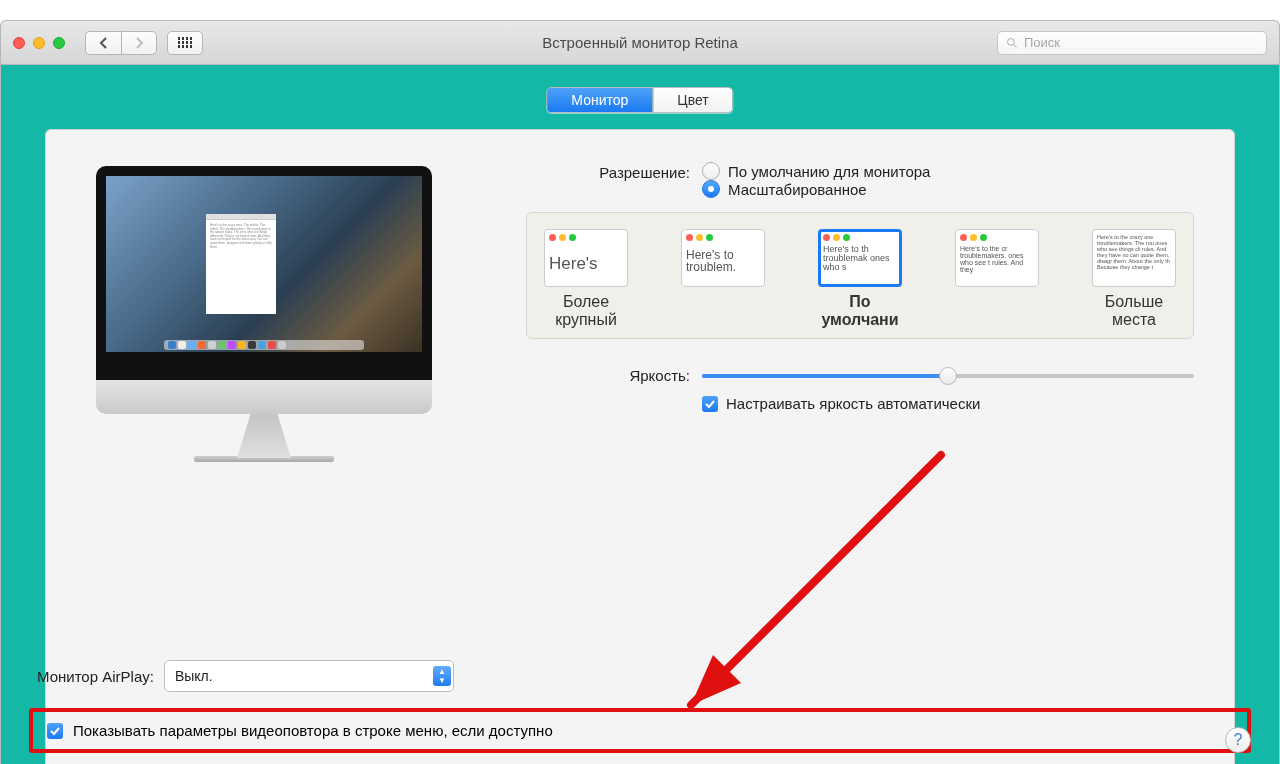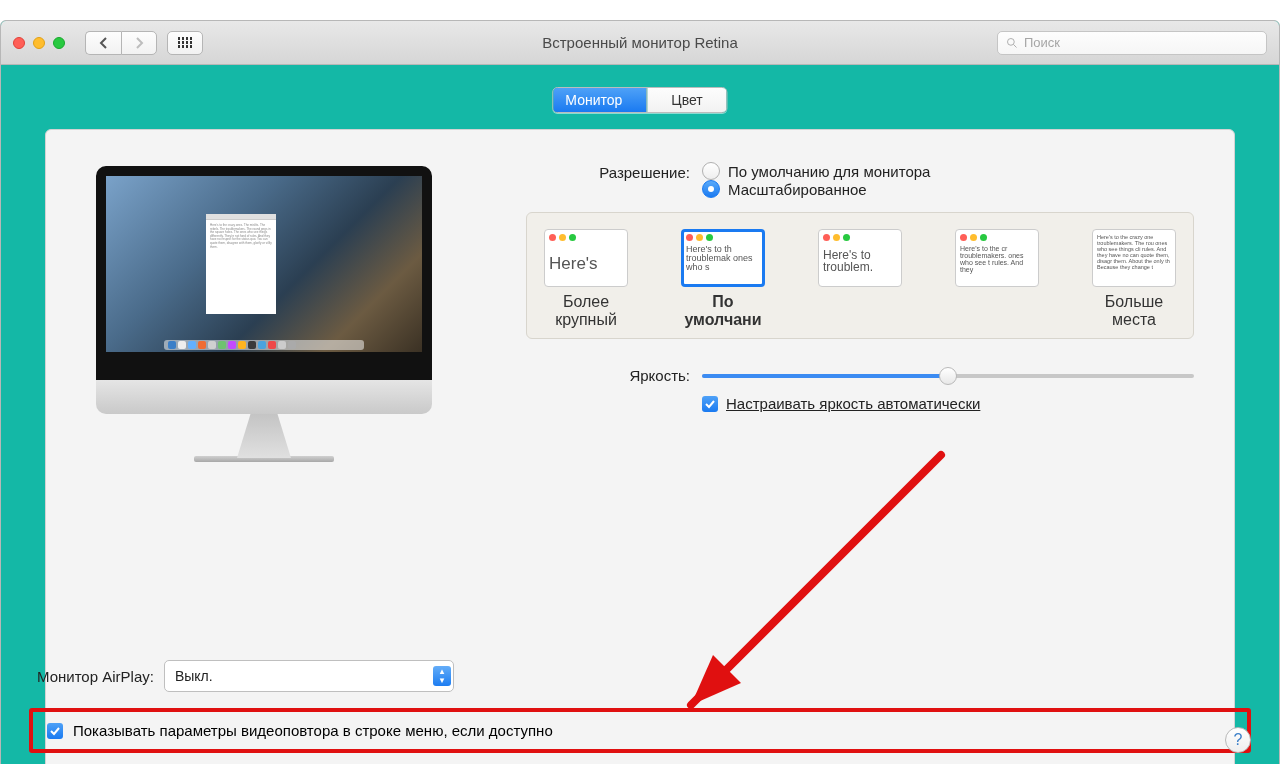--- a/index.html
+++ b/index.html
@@ -65,21 +65,21 @@
 
 .content { position:absolute; top:44px; left:0; right:0; bottom:0; }
 
 .tabs {
   position:absolute; top:22px; left:50%; transform:translateX(-50%);
   display:flex; border:1px solid #bcbcbc; border-radius:5px; overflow:hidden;
   box-shadow: 0 1px 0 rgba(255,255,255,.5);
 }
 .tab { padding:4px 24px; font-size:14px; background:linear-gradient(#fdfdfd,#f2f2f2); color:#333; }
 .tab + .tab { border-left:1px solid #bcbcbc; }
-.tab.active { background: linear-gradient(#4ea1f7,#1a7af1); color:#fff;padding-left:12px; }
+.tab.active { background: linear-gradient(#4ea1f7,#1a7af1); color:#fff; }
 
 .panel {
   position:absolute; top:64px; left:44px; right:44px; height:650px;
   background:#f4f4f4; border:1px solid #d3d3d3; border-radius:6px;
 }
 
 .imac {
   position:absolute; top:36px; left:50px;
   width:336px;
 }
@@ -158,21 +158,21 @@
 }
 .slider .fill {
   position:absolute; top:9px; left:0; width:50%; height:4px; border-radius:2px;
   background:#3b8bf2;
 }
 .slider .knob {
   position:absolute; top:2px; left:50%; transform:translateX(-50%);
   width:18px; height:18px; border-radius:50%;
   background:linear-gradient(#fff,#e7e7e7); border:1px solid #b9b9b9;
 }
-.auto-row { margin-top:10px; margin-left:176px; display:flex; align-items:center; gap:8px; font-size:15px; color:#222;text-decoration:underline;}
+.auto-row { margin-top:10px; margin-left:176px; display:flex; align-items:center; gap:8px; font-size:15px; color:#222;}
 .chk {
   width:16px; height:16px; border-radius:3px;
   background:linear-gradient(#4ea1f7,#1a7af1);
   display:flex; align-items:center; justify-content:center;
   color:#fff; font-size:12px;
 }
 
 .footer { position:absolute; bottom:30px; left:28px; right:28px; }
 .air-row { display:flex; align-items:center; gap:10px; font-size:15px; color:#222; margin-bottom:16px; margin-left:8px;}
 .select {
@@ -305,49 +305,49 @@
             <div class="thumb">
                 <div class="dots3">
                   <span class="r"></span>
                   <span class="y"></span>
                   <span class="g"></span>
                 </div>
                 <div style="font-size:17px;color:#555;line-height:1;margin-top:14px">Here's</div>
               </div>
             <div class="cap">Более крупный</div>
           </div>
+          <div class="res-opt">
+            <div class="thumb">
+                <div class="dots3">
+                  <span class="r"></span>
+                  <span class="y"></span>
+                  <span class="g"></span>
+                </div>
+                <div style="font-size:12px;color:#555;margin-top:8px">Here's to troublem.</div>
+              </div>
+            <div class="cap"></div>
+          </div>
           <div class="res-opt sel">
             <div class="thumb">
                 <div class="dots3">
                   <span class="r"></span>
                   <span class="y"></span>
                   <span class="g"></span>
                 </div>
                 <div style="font-size:9px;color:#555;margin-top:4px">Here's to th troublemak ones who s</div>
               </div>
             <div class="cap">По умолчани</div>
           </div>
           <div class="res-opt">
             <div class="thumb">
                 <div class="dots3">
                   <span class="r"></span>
                   <span class="y"></span>
                   <span class="g"></span>
                 </div>
-                <div style="font-size:12px;color:#555;margin-top:8px">Here's to troublem.</div>
-              </div>
-            <div class="cap"></div>
-          </div>
-          <div class="res-opt">
-            <div class="thumb">
-                <div class="dots3">
-                  <span class="r"></span>
-                  <span class="y"></span>
-                  <span class="g"></span>
-                </div>
                 <div style="font-size:7px;color:#555">Here's to the cr troublemakers. ones who see t rules. And they</div>
               </div>
             <div class="cap"></div>
           </div>
           <div class="res-opt">
             <div class="thumb">
                 <div style="font-size:5.5px;color:#555;line-height:1.1">Here's to the crazy one troublemakers. The rou ones who see things cli rules. And they have no can quote them, disagr them. About the only th Because they change t</div>
               </div>
             <div class="cap">Больше места</div>
           </div>

